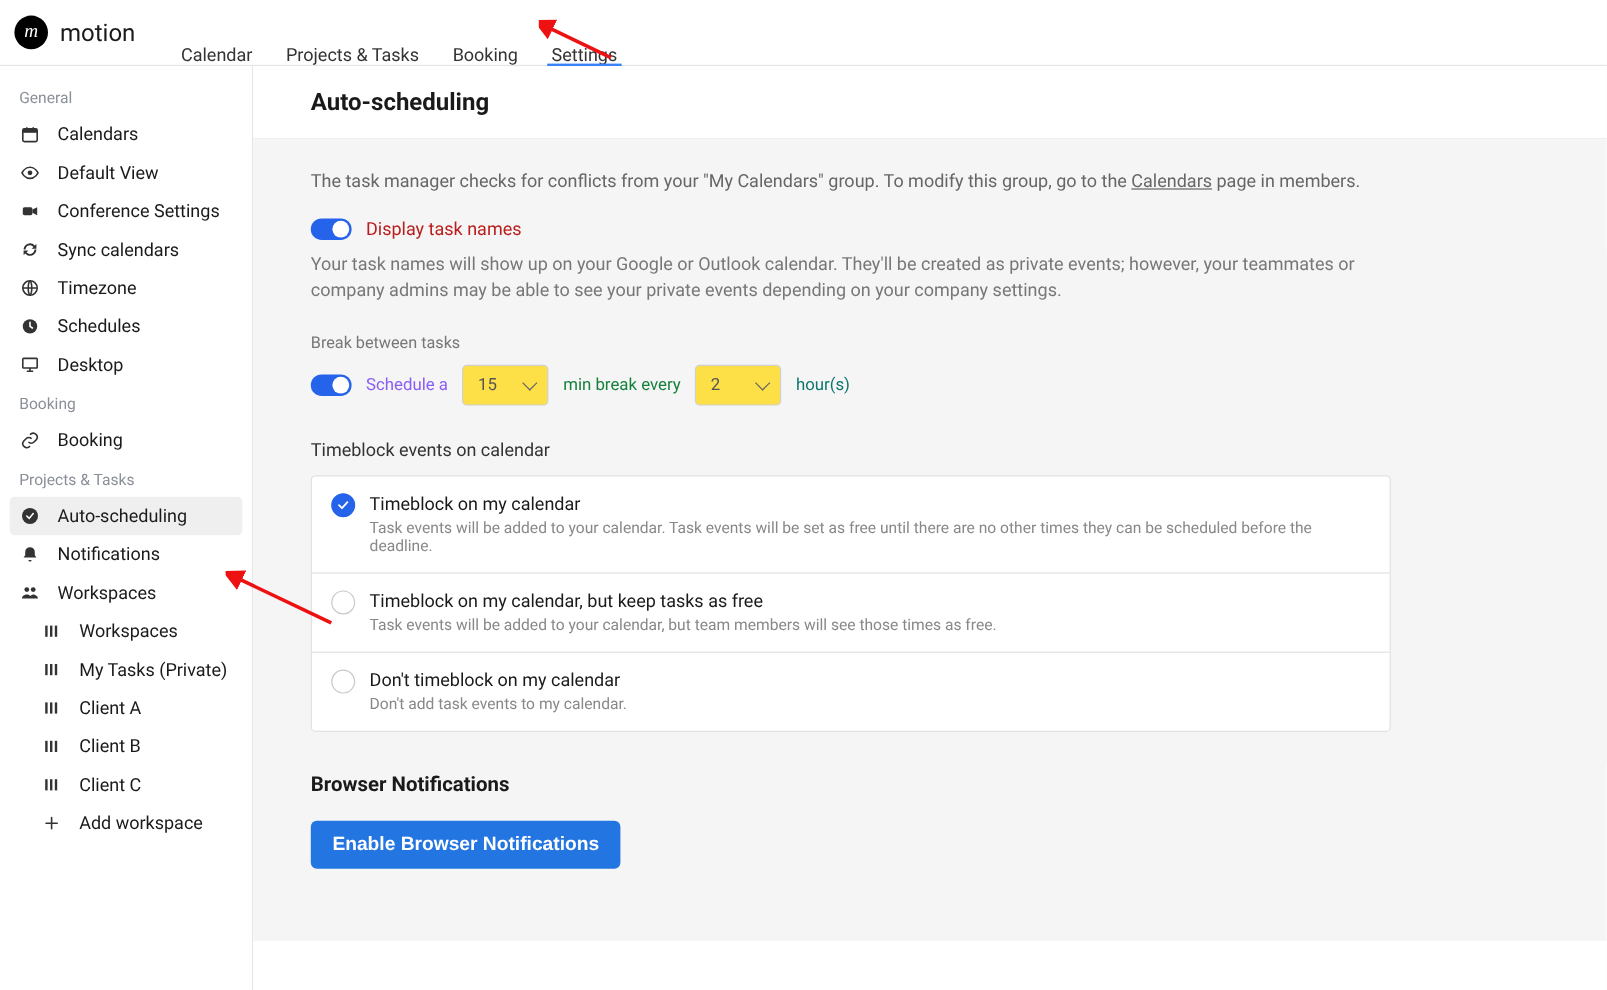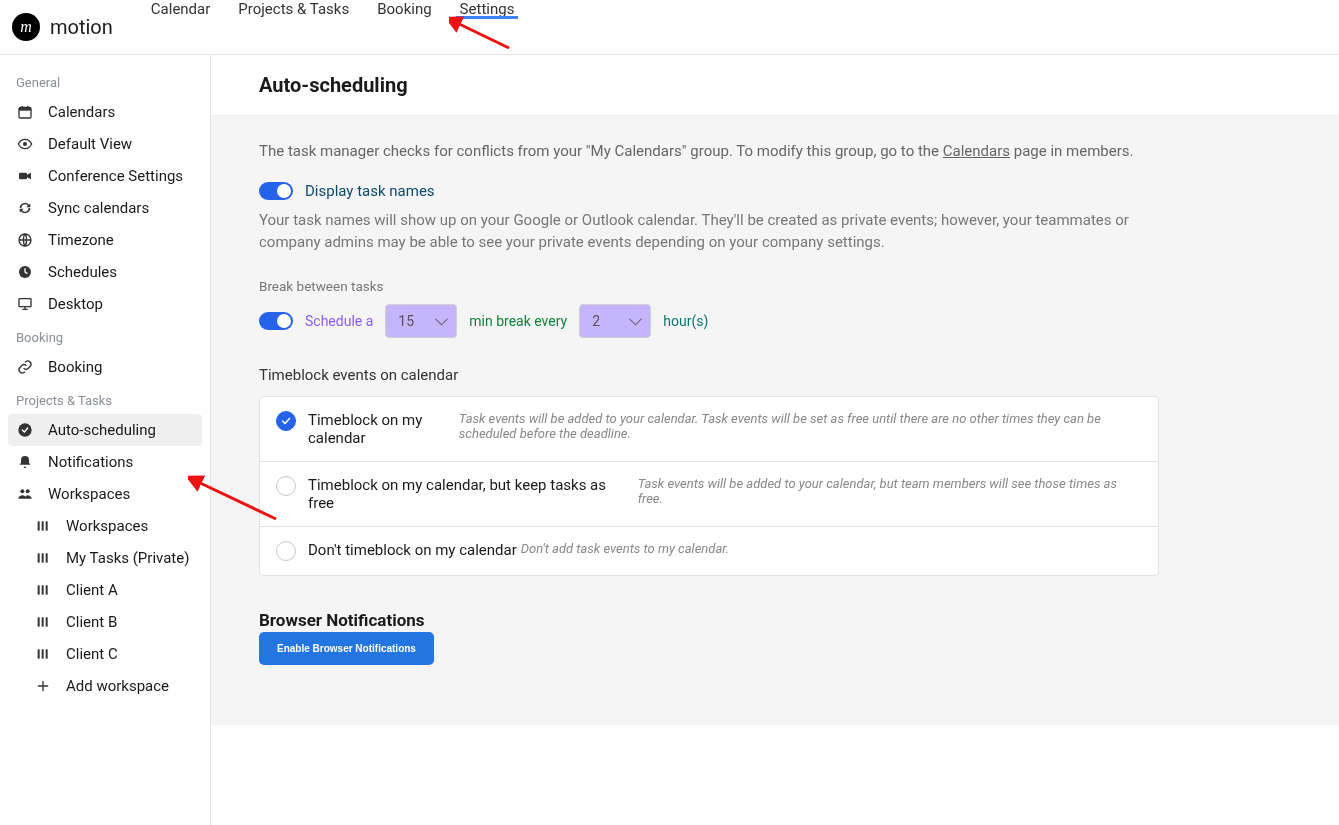--- a/index.html
+++ b/index.html
@@ -1,59 +1,59 @@
 <!DOCTYPE html>
 <html><head>
 <meta charset="utf-8">
 <style>
   * { box-sizing: border-box; margin: 0; padding: 0; }
   body { font-family: -apple-system, BlinkMacSystemFont, "Segoe UI", Roboto, Arial, sans-serif; font-size: 14px; color: #1a1a1a; background: #fff; }
   .topbar { display: flex; align-items: center; height: 55px; border-bottom: 1px solid #e5e5e5; padding: 0 12px; }
   .logo { width: 28px; height: 28px; background: #000; border-radius: 50%; display: flex; align-items: center; justify-content: center; color: #fff; font-size: 16px; font-style: italic; font-family: Georgia, serif; }
   .brand { font-size: 20px; margin-left: 10px; margin-right: 24px; font-weight: 400; }
-  .topnav { display: flex; align-items: flex-start; height: 55px; position: relative; }
+  .topnav { display: flex; align-items: flex-end; height: 55px; position: relative; }
   .topnav-item { display: flex; align-items: center; padding: 0 14px; color: #333; cursor: pointer; font-size: 15px; position: relative; }
   .topnav-item.active::after { content: ""; position: absolute; left: 10px; right: 10px; bottom: -1px; height: 3px; background: #3b82f6; }
   .arrow1 { position: absolute; left: 449px; top: 14px; pointer-events: none; }
   .arrow2 { position: absolute; left: 188px; top: 459px; pointer-events: none; }
   .layout { display: flex; min-height: calc(100vh - 55px); }
   .sidebar { width: 211px; flex-shrink: 0; border-right: 1px solid #e5e5e5; padding: 10px 8px 20px 8px; }
   .section-label { color: #8a8f98; font-size: 13px; padding: 10px 8px 6px 8px; }
   .side-item { display: flex; align-items: center; gap: 14px; padding: 7px 8px; border-radius: 4px; cursor: pointer; color: #1a1a1a; font-size: 15px; }
   .side-item .icon { width: 18px; height: 18px; display: flex; align-items: center; justify-content: center; color: #333; flex-shrink: 0; }
   .side-item.active { background: #efefef; }
   .side-sub { padding-left: 26px; }
   .content { flex: 1; background: #fff; }
   .page-header { padding: 18px 48px; border-bottom: 1px solid #eee; }
   .page-title { font-size: 20px; font-weight: 700; }
   .page-body { background: #f5f5f5; padding: 26px 48px 60px 48px; color: #555; }
   .info-line { font-size: 15px; color: #666; margin-bottom: 22px; }
   .info-line a { color: #666; text-decoration: underline; }
   .toggle-row { display: flex; align-items: center; gap: 12px; margin-bottom: 10px; }
   .toggle { width: 34px; height: 18px; background: #2563eb; border-radius: 999px; position: relative; cursor: pointer; flex-shrink: 0; }
   .toggle::after { content: ""; position: absolute; width: 14px; height: 14px; background: #fff; border-radius: 50%; top: 2px; right: 2px; }
-  .toggle-label { color: #0c4a6e; font-size: 15px; }
+  .toggle-label { color: #b91c1c; font-size: 15px; }
   .subtext { font-size: 15px; color: #777; line-height: 1.45; margin-bottom: 24px; max-width: 880px; }
   .field-label { font-size: 13.5px; color: #777; margin-bottom: 10px; }
   .inline-controls { display: flex; align-items: center; gap: 12px; flex-wrap: wrap; margin-bottom: 28px; }
-  .select { background: #c4b5fd; border: 1px solid #d0d0d0; border-radius: 4px; height: 34px; padding: 0 32px 0 12px; font-size: 14px; position: relative; display: inline-flex; align-items: center; min-width: 72px; cursor: pointer; text-align: right; }
+  .select { background: #fde047; border: 1px solid #d0d0d0; border-radius: 4px; height: 34px; padding: 0 32px 0 12px; font-size: 14px; position: relative; display: inline-flex; align-items: center; min-width: 72px; cursor: pointer; text-align: right; }
   .select::after { content: ""; position: absolute; right: 10px; top: 50%; width: 8px; height: 8px; border-right: 1.5px solid #666; border-bottom: 1.5px solid #666; transform: translateY(-70%) rotate(45deg); }
   .section-title { font-size: 15px; color: #333; margin-bottom: 12px; }
   .radio-group { background: #fff; border: 1px solid #e2e2e2; border-radius: 4px; margin-bottom: 34px; max-width: 900px; }
   .radio-item { padding: 14px 16px; border-top: 1px solid #e2e2e2; display: flex; gap: 12px; cursor: pointer; }
   .radio-item:first-child { border-top: none; }
   .radio-dot { width: 20px; height: 20px; border-radius: 50%; border: 1px solid #c8c8c8; flex-shrink: 0; display: flex; align-items: center; justify-content: center; background: #fff; }
   .radio-dot.selected { background: #2563eb; border-color: #2563eb; }
   .radio-dot.selected svg { display: block; }
   .radio-dot svg { display: none; }
-  .radio-texts { display: flex; flex-direction: row; gap: 4px; }
+  .radio-texts { display: flex; flex-direction: column; gap: 4px; }
   .radio-title { color: #1a1a1a; font-size: 15px; }
-  .radio-desc { color: #888; font-size: 13px; font-style: italic; }
-  .h3 { font-size: 17px; font-weight: 700; color: #1a1a1a; margin-bottom: 2px; }
-  .primary-btn { background: #2375e1; color: #fff; border: none; border-radius: 5px; padding: 11px 18px; font-size: 10px; font-weight: 600; cursor: pointer; }
+  .radio-desc { color: #888; font-size: 13px; }
+  .h3 { font-size: 17px; font-weight: 700; color: #1a1a1a; margin-bottom: 20px; }
+  .primary-btn { background: #2375e1; color: #fff; border: none; border-radius: 5px; padding: 11px 18px; font-size: 16px; font-weight: 600; cursor: pointer; }
   svg { display: block; }
 </style>
 </head>
 <body>
 
 <div class="topbar">
   <div class="logo">m</div>
   <div class="brand">motion</div>
   <div class="topnav" id="topnav">
       <div class="topnav-item">Calendar</div>

